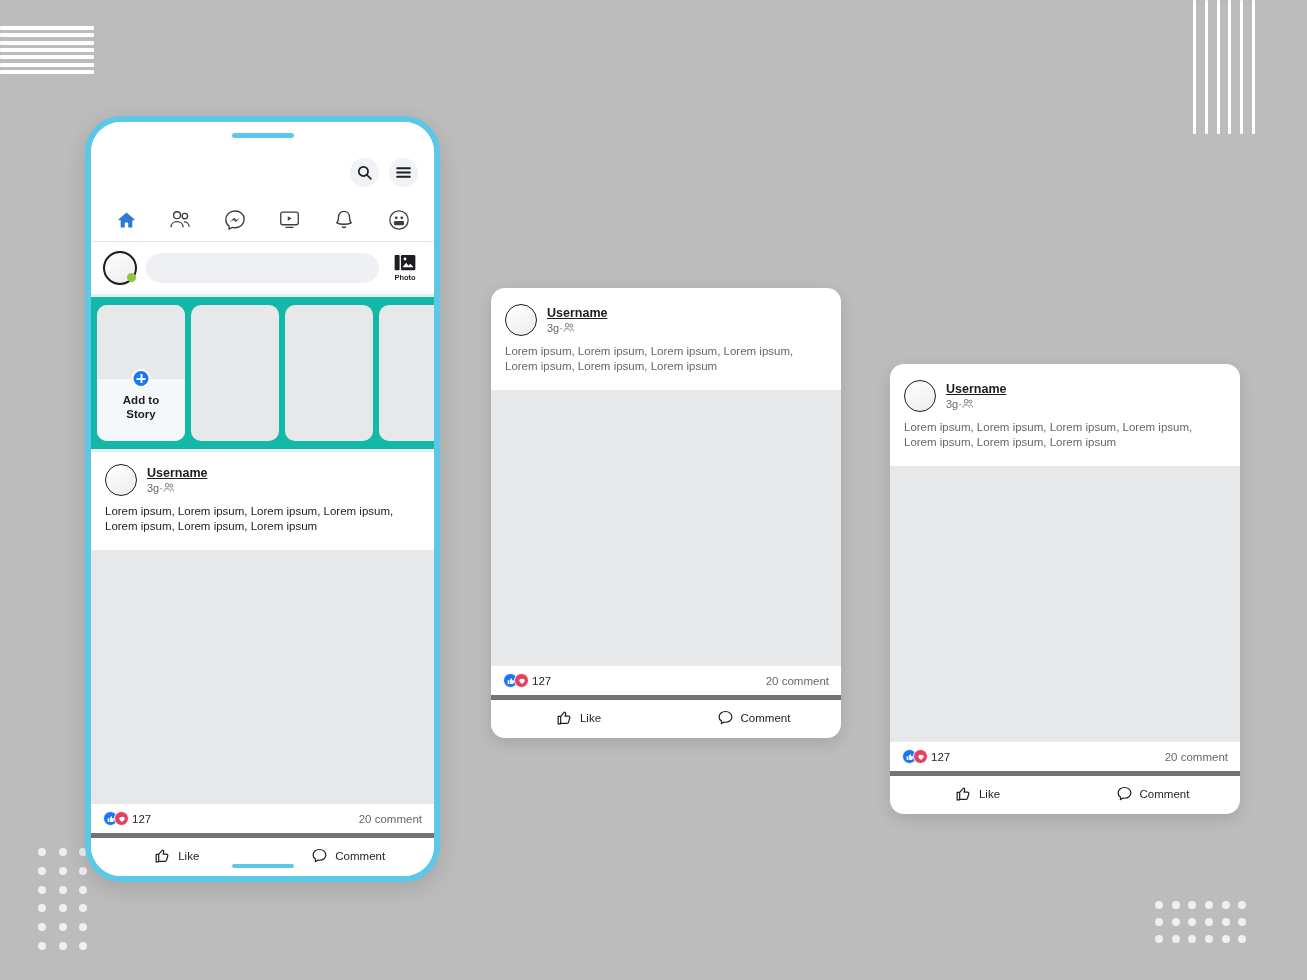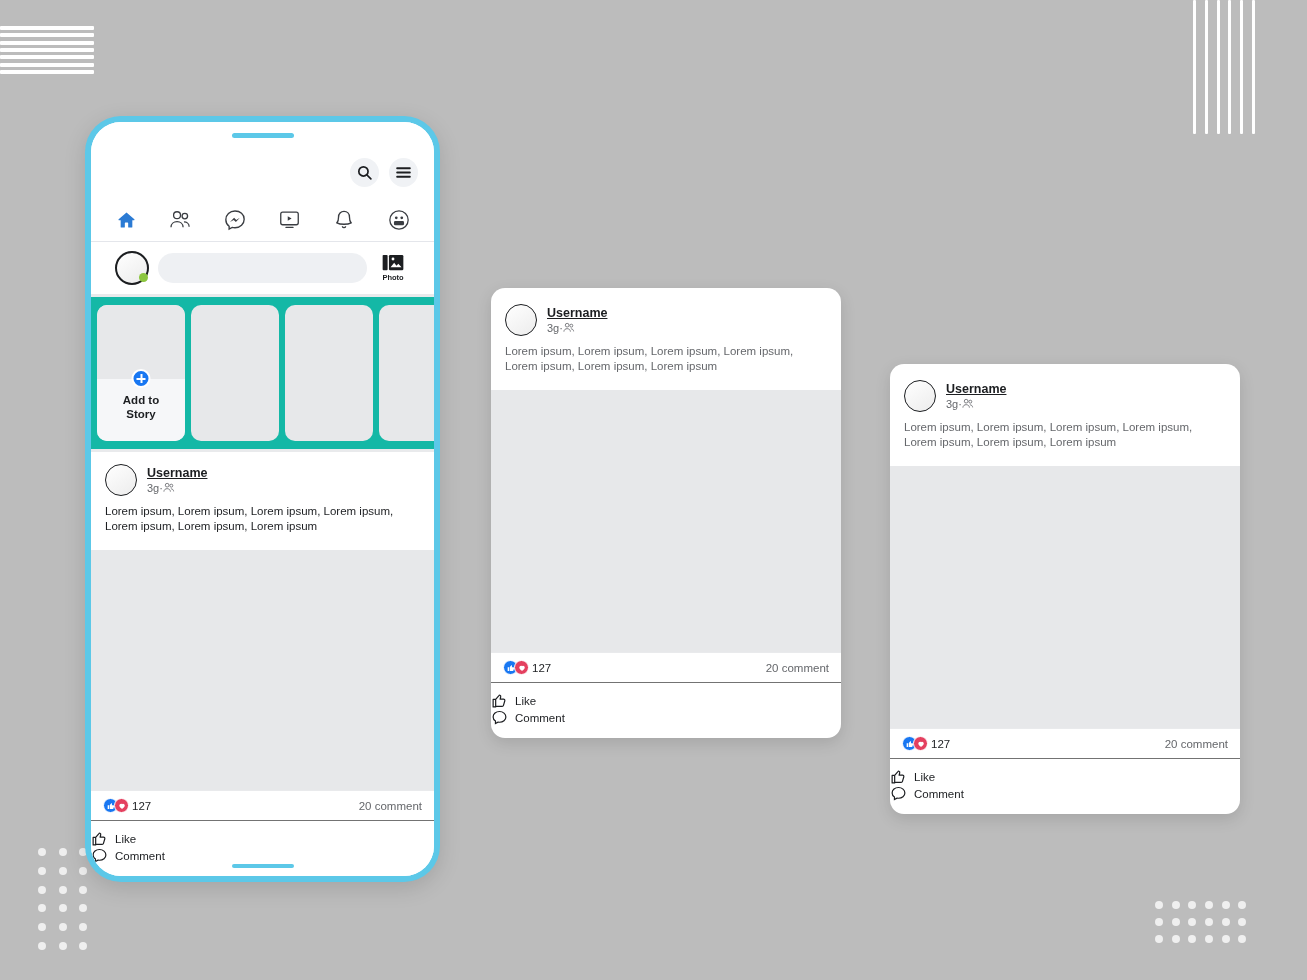--- a/index.html
+++ b/index.html
@@ -43,21 +43,21 @@
   .notch-bar { height: 26px; display: flex; align-items: center; justify-content: center; background: #fff; flex: 0 0 auto; }
   .notch-bar i { display: block; width: 62px; height: 5px; border-radius: 3px; background: #5cc8e8; }
 
   .topbar { height: 50px; background: #fff; display: flex; align-items: center; justify-content: flex-end; padding: 0 16px; gap: 10px; flex: 0 0 auto; border-bottom: 1px solid #fff; }
   .circ-btn { width: 29px; height: 29px; border-radius: 50%; background: #f0f2f5; display: flex; align-items: center; justify-content: center; }
 
   .navbar { height: 44px; background: #fff; display: flex; align-items: center; justify-content: space-around; padding: 0 8px;
             border-bottom: 1px solid #e4e6eb; flex: 0 0 auto; }
   .navbar .nav-ic { width: 30px; height: 26px; display: flex; align-items: center; justify-content: center; }
 
-  .composer { height: 55px; background: #fff; display: flex; align-items: center; gap: 9px; padding: 0 24px; flex: 0 0 auto; border-bottom: 3px solid #e9eaec;}
+  .composer { height: 55px; background: #fff; display: flex; align-items: center; gap: 9px; padding: 0 12px; flex: 0 0 auto; border-bottom: 3px solid #e9eaec;}
   .avatar-sm { width: 34px; height: 34px; border-radius: 50%; border: 2px solid #1c1e21; background: linear-gradient(145deg,#ffffff,#ebebeb); position: relative; flex: 0 0 auto; }
   .avatar-sm .online { position: absolute; right: -1px; bottom: 1px; width: 9px; height: 9px; border-radius: 50%; background: #8cc63f; }
   .composer-input { flex: 1; height: 30px; border-radius: 16px; background: #eef0f3; }
   .photo-btn { width: 34px; display: flex; flex-direction: column; align-items: center; gap: 1px; flex: 0 0 auto; }
   .photo-btn span { font-size: 7.5px; font-weight: bold; color: #1c1e21; }
 
   .stories { height: 155px; background: #14b8a6; display: flex; gap: 6px; padding: 8px 0 8px 6px; flex: 0 0 auto; overflow: hidden; border-bottom: 3px solid #e9eaec;}
   .story { width: 88px; flex: 0 0 auto; border-radius: 10px; background: #e7e8ea; overflow: hidden; position: relative; }
   .story.add { background: #e7e8ea; display: flex; flex-direction: column; }
   .story.add .thumb { flex: 1; background: #e7e8ea; }
@@ -69,28 +69,28 @@
   .story.add .foot b { margin-top: 12px; font-size: 11.5px; line-height: 14px; text-align: center; color: #1c1e21; font-weight: bold; }
 
   
   .post { background: #fff; display: flex; flex-direction: column; }
   .post-head { display: flex; align-items: center; gap: 10px; padding: 12px 14px 6px; }
   .avatar-md { width: 32px; height: 32px; border-radius: 50%; border: 1.6px solid #1c1e21; background: linear-gradient(145deg,#ffffff,#ececec); flex: 0 0 auto; }
   .uname { font-size: 12.5px; font-weight: bold; color: #1c1e21; line-height: 15px; text-decoration: underline; }
   .meta { font-size: 11px; color: #65676b; display: flex; align-items: center; line-height: 14px; }
   .post-text { padding: 2px 14px 16px; font-size: 11.5px; line-height: 15px; color: #1c1e21; }
   .post-media { background: #e7e8ea; flex: 1 1 auto; }
-  .stats { display: flex; align-items: center; justify-content: space-between; padding: 7px 12px; border-top: 1px solid #e9eaec; border-bottom: 1px solid #737373; }
+  .stats { display: flex; align-items: center; justify-content: space-between; padding: 7px 12px; border-top: 1px solid #e9eaec; border-bottom: 5px solid #737373; }
   .reacts { display: flex; align-items: center; }
   .react { width: 15px; height: 15px; border-radius: 50%; display: flex; align-items: center; justify-content: center; border: 1.4px solid #fff; }
   .react.like { background: #1877f2; }
   .react.love { background: #e4405f; margin-left: -4px; }
   .react-count { font-size: 11.5px; color: #1c1e21; margin-left: 3px; }
   .cmt-count { font-size: 11.5px; color: #65676b; }
-  .actions { display: flex; align-items: flex-start; padding: 9px 0 12px; flex-direction: column; }
+  .actions { display: flex; align-items: flex-start; padding: 9px 0 12px; }
   .action { flex: 1; display: flex; align-items: center; justify-content: center; gap: 7px; font-size: 11.5px; color: #1c1e21; }
   .home-ind { position: absolute; bottom: 8px; left: 50%; transform: translateX(-50%); width: 62px; height: 4px; border-radius: 3px; background: #5cc8e8; }
 
   
   .card { position: absolute; background: #fff; border-radius: 14px; overflow: hidden; box-shadow: 0 5px 16px rgba(0,0,0,.12); display: flex; flex-direction: column; }
   .card.mid { left: 491px; top: 288px; width: 350px; height: 450px; }
   .card.right { left: 890px; top: 364px; width: 350px; height: 450px; }
   .card .post-head { padding-top: 16px; }
   .card .post-text { color: #65676b; }
   .card .post-media { min-height: 120px; }

